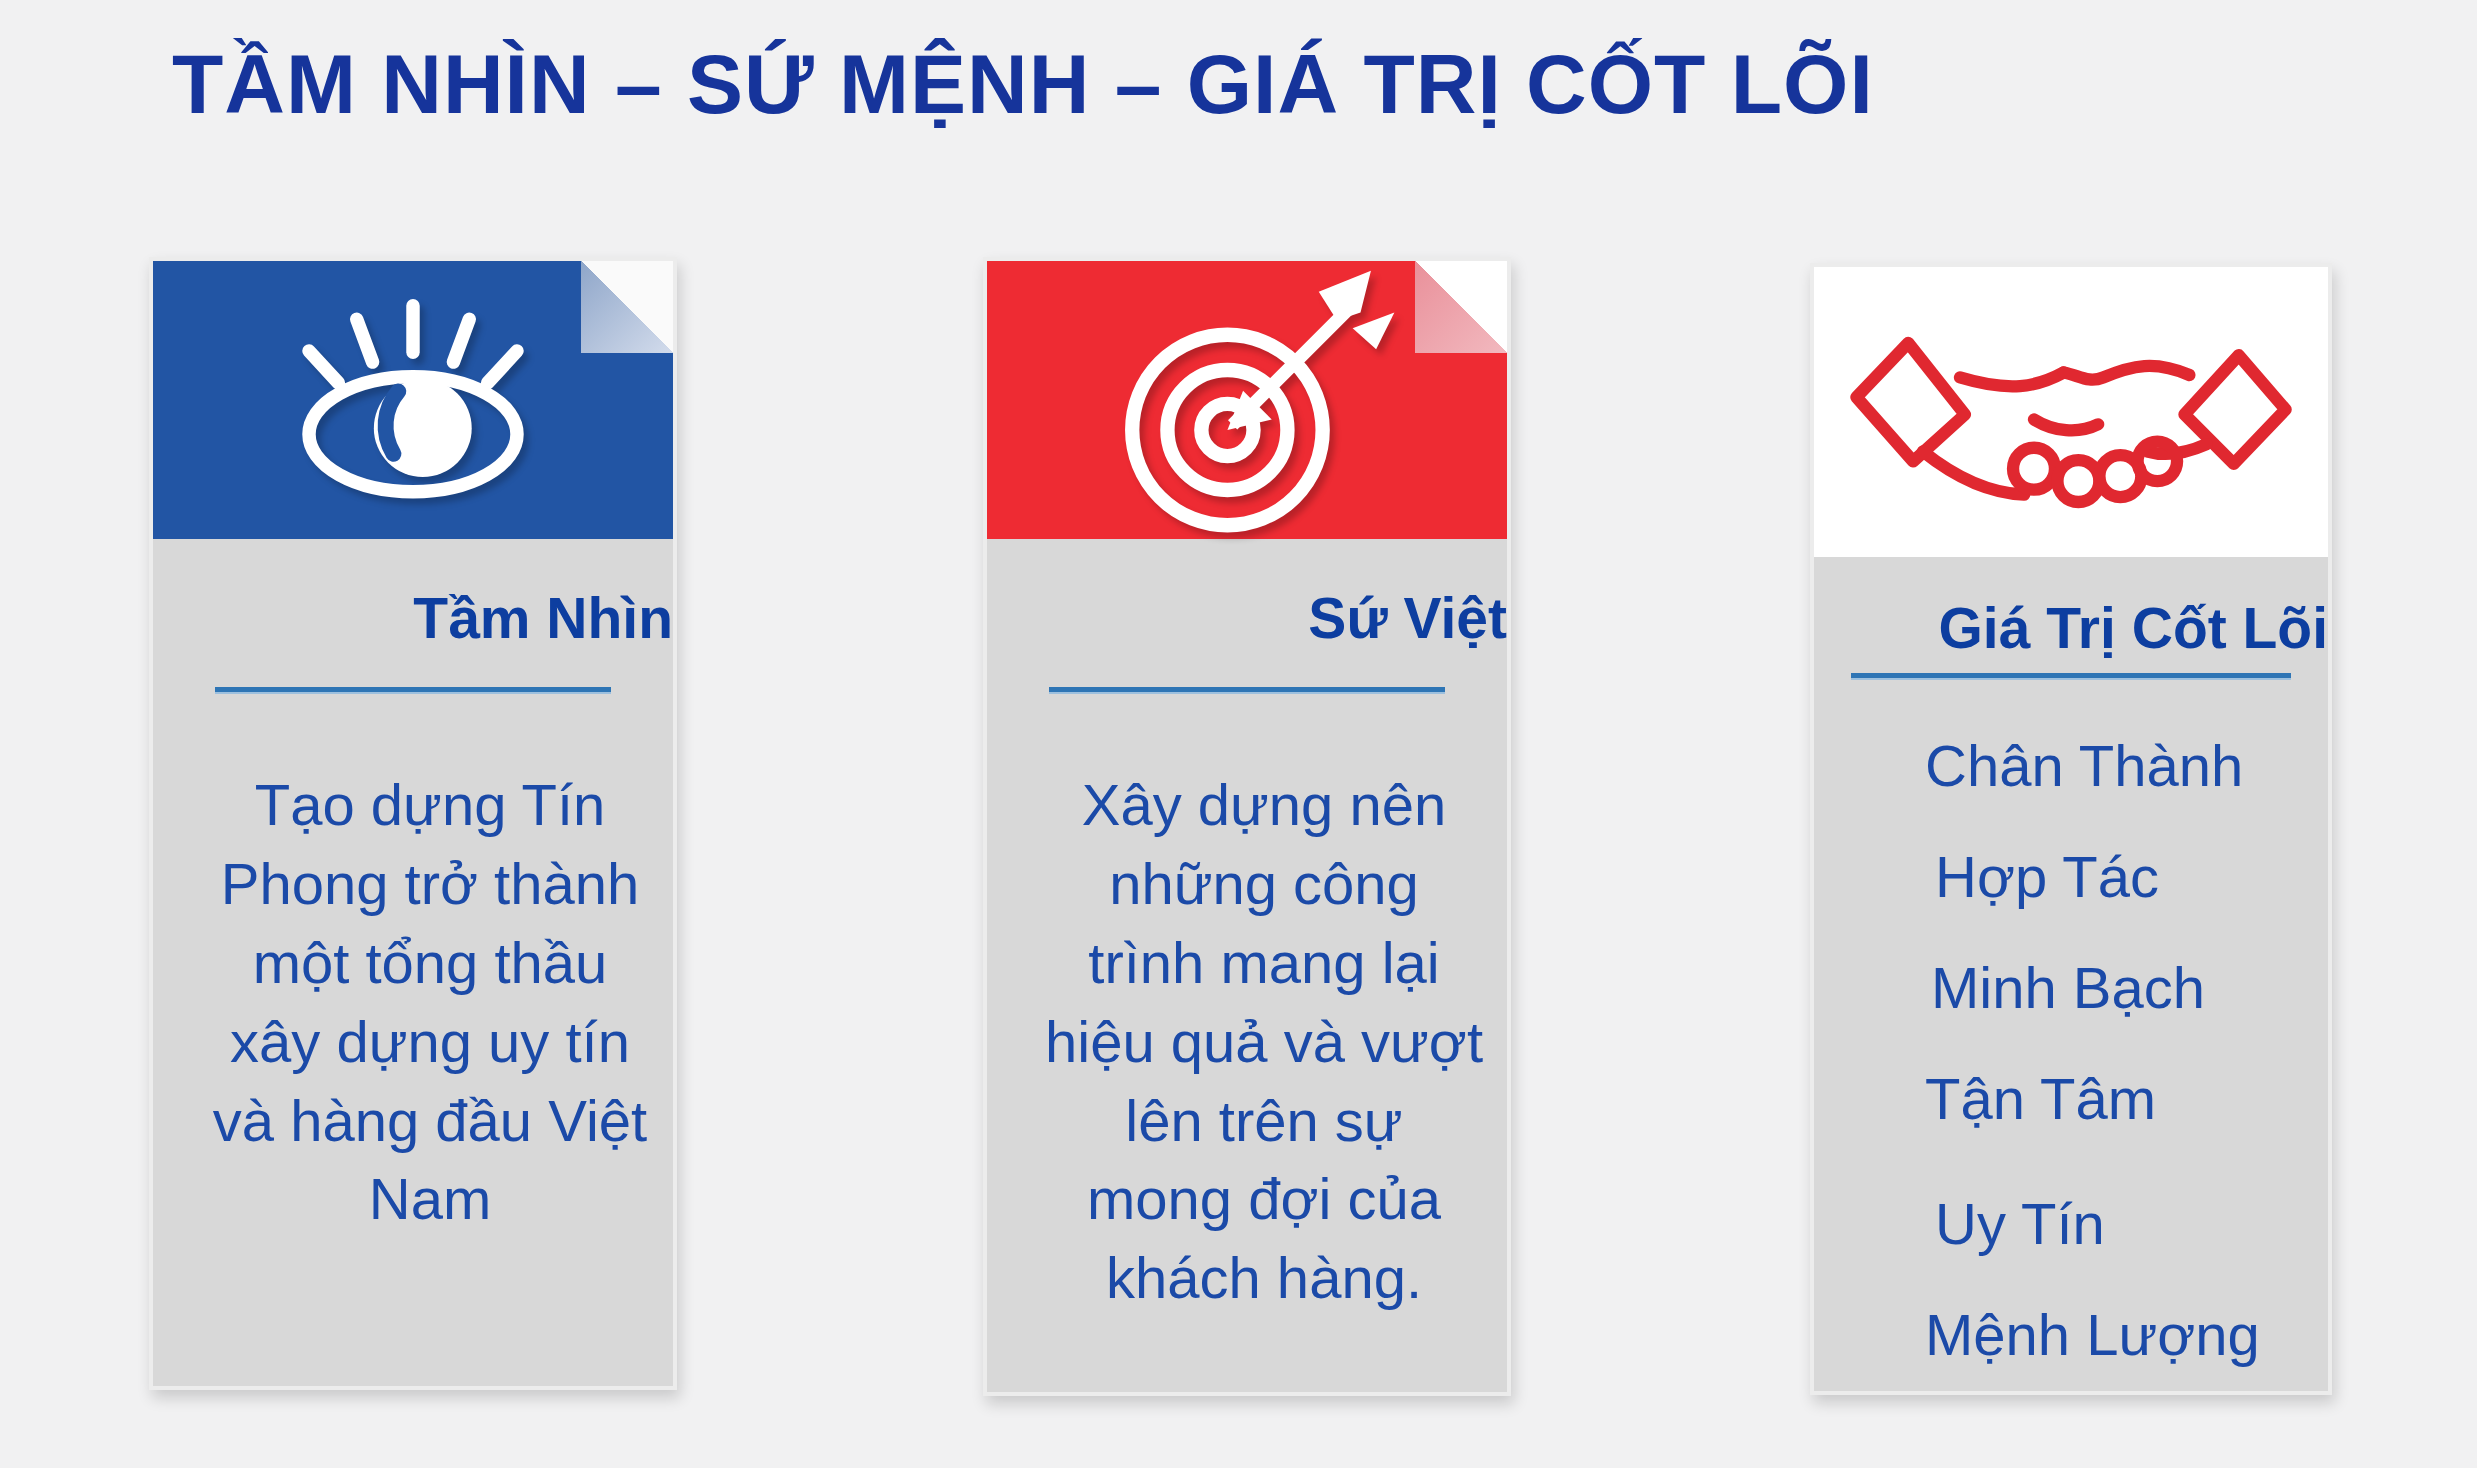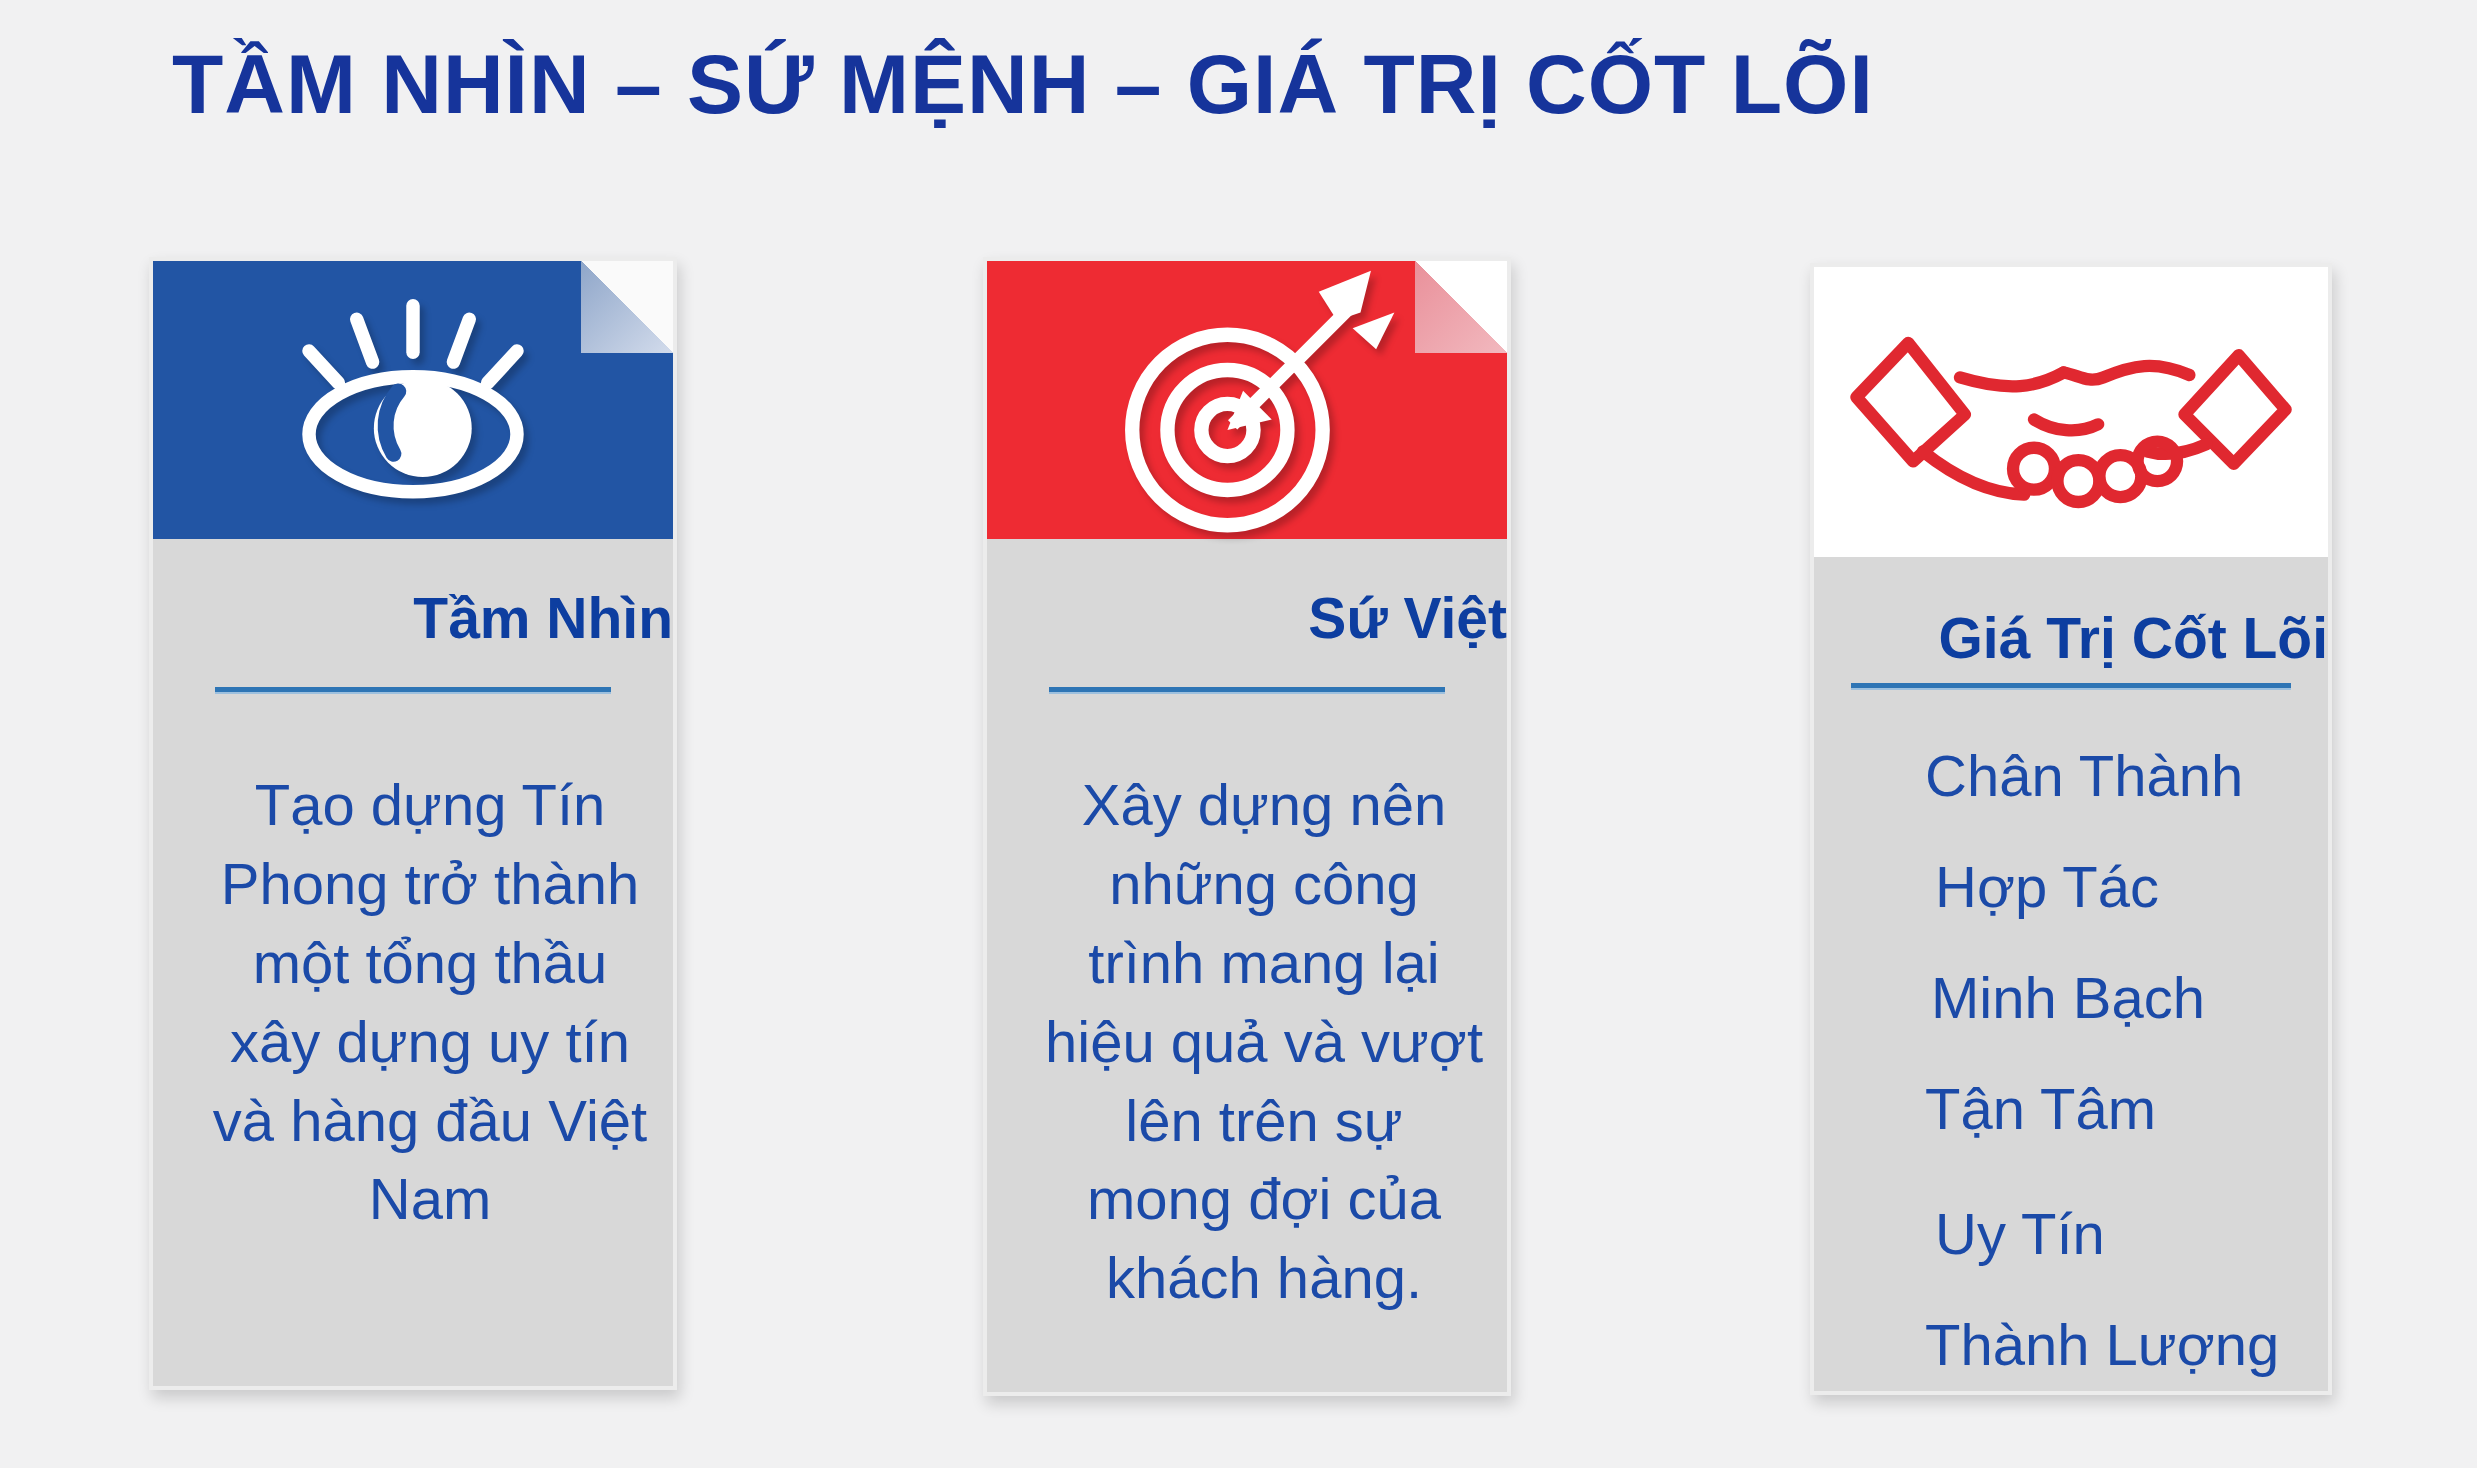--- a/index.html
+++ b/index.html
@@ -52,21 +52,21 @@
 
   .card-heading{
     margin:46px 0 0 0;text-align:right;
     font-size:57px;font-weight:bold;color:#0d3ea0;
   }
   .divider{
     width:396px;height:5px;margin:36px auto 0 auto;
     background:#2e75b5;
     border-bottom:2px solid #9dc0de;
   }
-  .values .card-heading{margin-top:48px;padding-left:38px;}
+  .values .card-heading{margin-top:38px;padding-left:38px;}
   .values .divider{width:440px;margin-top:12px;}
 
   .card-text{
     margin:72px 24px 0 58px;
     font-size:58px;line-height:1.36;color:#1b4aa8;
     text-align:center;
   }
   .values-list{
     list-style:none;margin:52px 0 0 0;padding:0 0 0 64px;
     font-size:58px;color:#1b4aa8;
@@ -148,18 +148,18 @@
     </div>
     <div class="card-body">
       <h2 class="card-heading">Giá Trị Cốt Lõi</h2>
       <div class="divider"></div>
       <ul class="values-list">
         <li>Chân Thành</li>
         <li>Hợp Tác</li>
         <li>Minh Bạch</li>
         <li>Tận Tâm</li>
         <li>Uy Tín</li>
-        <li>Thành Lượng</li>
+        <li>Mệnh Lượng</li>
       </ul>
     </div>
   </section>
 
 </div>
 
 </body></html>

